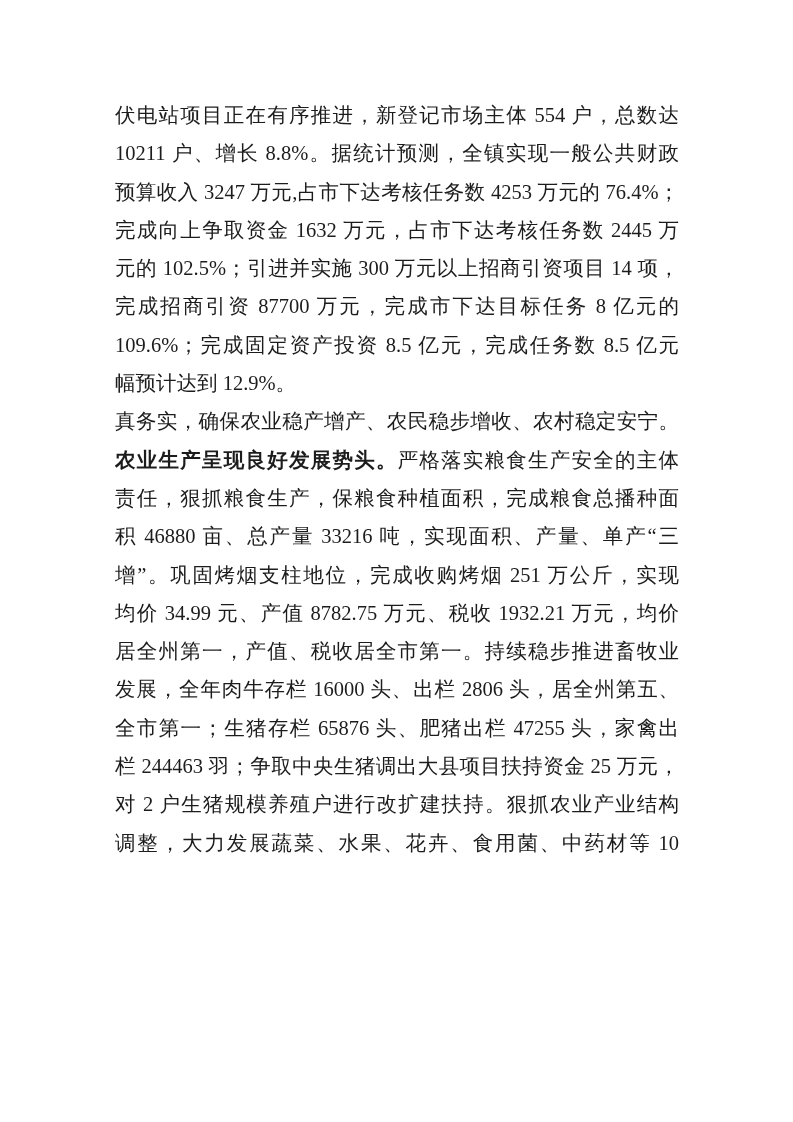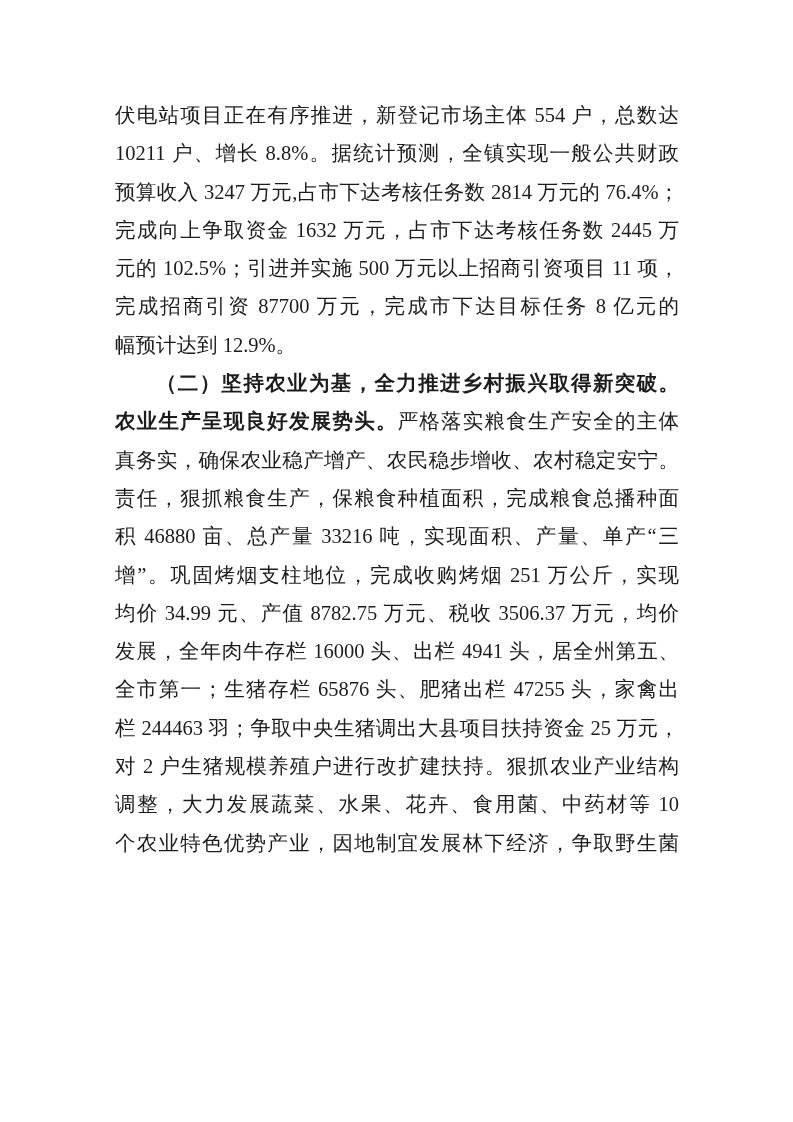--- a/index.html
+++ b/index.html
@@ -45,35 +45,35 @@
   }
 </style>
 </head>
 <body>
 
 <div class="page">
   <main class="doc-text" id="doc-text" style="color: rgb(28, 28, 28);">
       <div class="paragraph">
         <div class="line"><span class="run">伏电站项目正在有序推进，新登记市场主体 554 户，总数达</span></div>
         <div class="line"><span class="run">10211 户、增长 8.8%。据统计预测，全镇实现一般公共财政</span></div>
-        <div class="line"><span class="run">预算收入 3247 万元,占市下达考核任务数 2814 万元的 76.4%；</span></div>
+        <div class="line"><span class="run">预算收入 3247 万元,占市下达考核任务数 4253 万元的 76.4%；</span></div>
         <div class="line"><span class="run">完成向上争取资金 1632 万元，占市下达考核任务数 2445 万</span></div>
-        <div class="line"><span class="run">元的 102.5%；引进并实施 500 万元以上招商引资项目 11 项，</span></div>
+        <div class="line"><span class="run">元的 102.5%；引进并实施 300 万元以上招商引资项目 14 项，</span></div>
         <div class="line"><span class="run">完成招商引资 87700 万元，完成市下达目标任务 8 亿元的</span></div>
+        <div class="line"><span class="run">109.6%；完成固定资产投资 8.5 亿元，完成任务数 8.5 亿元</span></div>
         <div class="line no-just"><span class="run">幅预计达到 12.9%。</span></div>
       </div>
       <div class="paragraph">
-        <div class="line indent"><span class="run bold">（二）坚持农业为基，全力推进乡村振兴取得新突破。</span></div>
+        <div class="line"><span class="run">真务实，确保农业稳产增产、农民稳步增收、农村稳定安宁。</span></div>
         <div class="line"><span class="run bold">农业生产呈现良好发展势头。</span><span class="run">严格落实粮食生产安全的主体</span></div>
-        <div class="line"><span class="run">真务实，确保农业稳产增产、农民稳步增收、农村稳定安宁。</span></div>
         <div class="line"><span class="run">责任，狠抓粮食生产，保粮食种植面积，完成粮食总播种面</span></div>
         <div class="line"><span class="run">积 46880 亩、总产量 33216 吨，实现面积、产量、单产“三</span></div>
         <div class="line"><span class="run">增”。巩固烤烟支柱地位，完成收购烤烟 251 万公斤，实现</span></div>
-        <div class="line"><span class="run">均价 34.99 元、产值 8782.75 万元、税收 3506.37 万元，均价</span></div>
-        <div class="line"><span class="run">发展，全年肉牛存栏 16000 头、出栏 4941 头，居全州第五、</span></div>
+        <div class="line"><span class="run">均价 34.99 元、产值 8782.75 万元、税收 1932.21 万元，均价</span></div>
+        <div class="line"><span class="run">居全州第一，产值、税收居全市第一。持续稳步推进畜牧业</span></div>
+        <div class="line"><span class="run">发展，全年肉牛存栏 16000 头、出栏 2806 头，居全州第五、</span></div>
         <div class="line"><span class="run">全市第一；生猪存栏 65876 头、肥猪出栏 47255 头，家禽出</span></div>
         <div class="line"><span class="run">栏 244463 羽；争取中央生猪调出大县项目扶持资金 25 万元，</span></div>
         <div class="line"><span class="run">对 2 户生猪规模养殖户进行改扩建扶持。狠抓农业产业结构</span></div>
         <div class="line"><span class="run">调整，大力发展蔬菜、水果、花卉、食用菌、中药材等 10</span></div>
-        <div class="line"><span class="run">个农业特色优势产业，因地制宜发展林下经济，争取野生菌</span></div>
       </div>
     </main>
 </div>
 
 </body></html>

